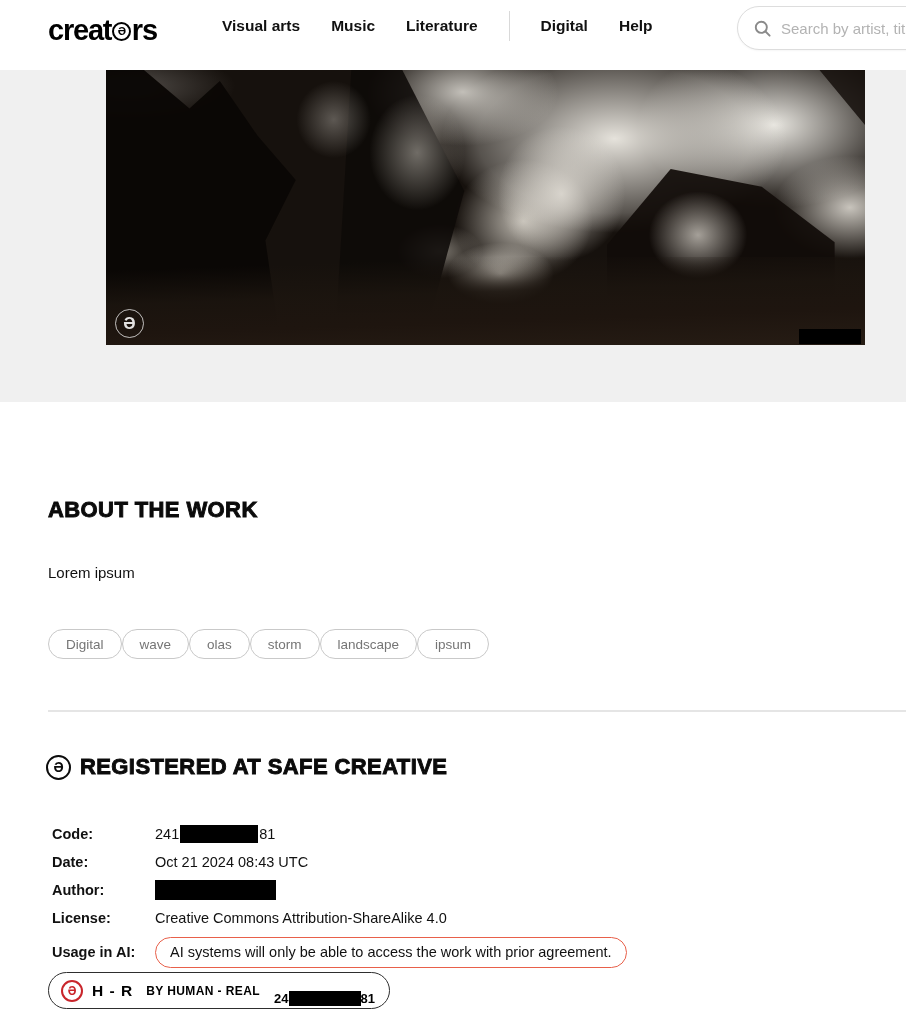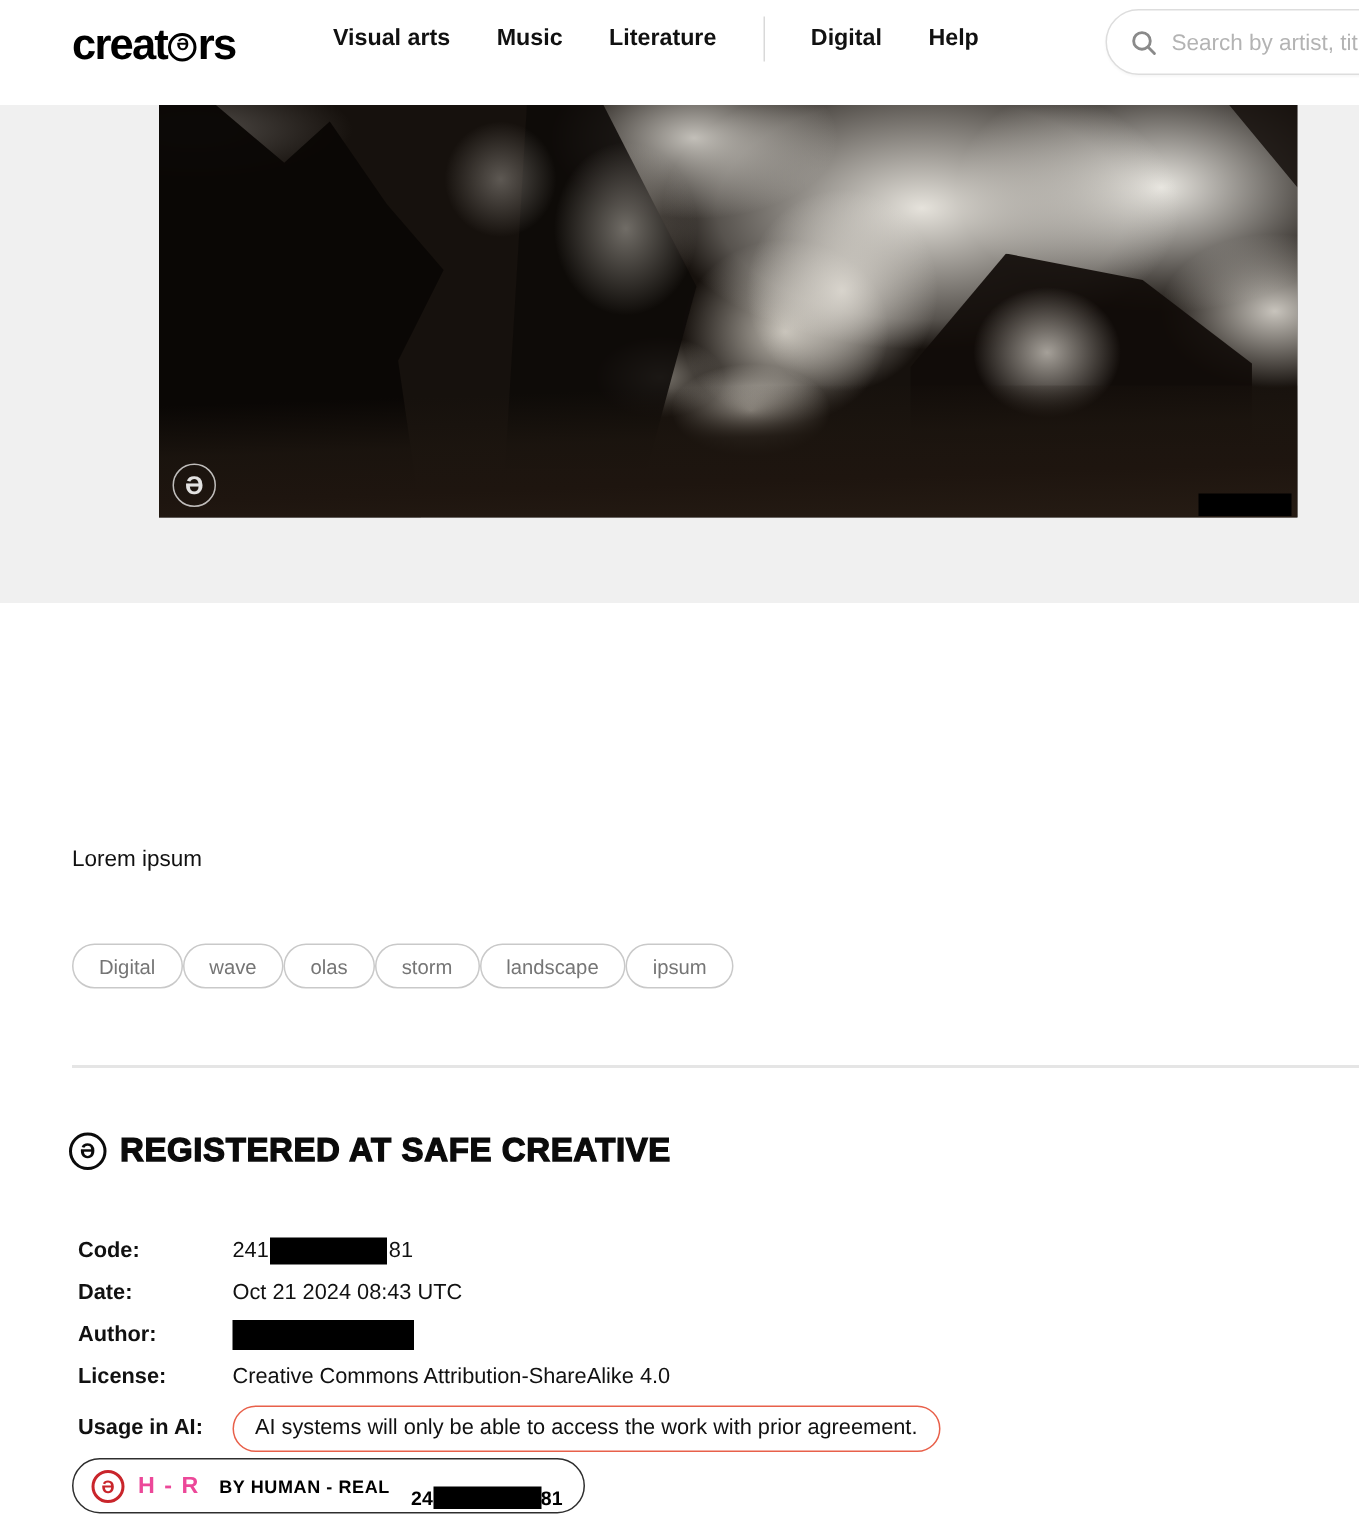--- a/index.html
+++ b/index.html
@@ -68,21 +68,21 @@
   .detail-row { display: flex; align-items: center; height: 19px; margin-bottom: 9px; }
   .detail-row .lbl { width: 103px; flex: 0 0 auto; font-weight: 700; font-size: 14.5px; color: #111; }
   .detail-row .val { font-size: 14.5px; color: #111; display: inline-flex; align-items: center; }
   .detail-row.ai-row { height: 32px; margin-top: 4px; }
   .redact-code { display: inline-block; width: 78px; height: 18px; background: #000; margin: 0 1px; }
   .redact-author { display: inline-block; width: 121px; height: 20px; background: #000; }
   .ai-pill { display: inline-flex; align-items: center; height: 31px; padding: 0 14px; border: 1.5px solid #e8604a; border-radius: 16px; font-size: 14.5px; color: #111; background: #fff; white-space: nowrap; }
 
   .badge { position: absolute; left: 48px; top: 972px; width: 342px; height: 37px; border: 1.6px solid #2e2e2e; border-radius: 19px; background: #fff; display: flex; align-items: center; padding: 0 14px 0 12px; cursor: pointer; }
   .badge-icon { display: inline-flex; align-items: center; justify-content: center; width: 22px; height: 22px; border: 2.4px solid #c9252b; border-radius: 50%; color: #c9252b; font-size: 12px; font-weight: 900; flex: 0 0 auto; }
-  .badge-hr { font-weight: 700; font-size: 15.5px; letter-spacing: 1px; color: #ec4899; margin-left: 9px; white-space: nowrap; }
+  .badge-hr { font-weight: 700; font-size: 15.5px; letter-spacing: 1px; color: #000000; margin-left: 9px; white-space: nowrap; }
   .badge-by { font-weight: 700; font-size: 12px; letter-spacing: 0.4px; color: #000; margin-left: 13px; white-space: nowrap; }
   .badge-code { margin-left: auto; display: inline-flex; align-items: center; font-weight: 700; font-size: 13px; color: #000; margin-top: 15px; }
   .redact-badge { display: inline-block; width: 72px; height: 15px; background: #000; margin: 0 0; }
 </style>
 </head>
 <body>
 
 <div class="page">
 
   <header class="header">
@@ -118,20 +118,21 @@
       <div class="rock rock-corner"></div>
       <div class="hero-spray-overlay"></div>
       <div class="hero-foreground"></div>
       <div class="hero-watermark">
           <span>Ə</span>
         </div>
       <div class="hero-redaction"></div>
     </div>
   </section>
 
+  <h2 class="fat-title about-title">ABOUT THE WORK</h2>
   <p class="work-desc">Lorem ipsum</p>
 
   <div class="tags">
     <span class="tag">Digital</span>
     <span class="tag">wave</span>
     <span class="tag">olas</span>
     <span class="tag">storm</span>
     <span class="tag">landscape</span>
     <span class="tag">ipsum</span>
   </div>

